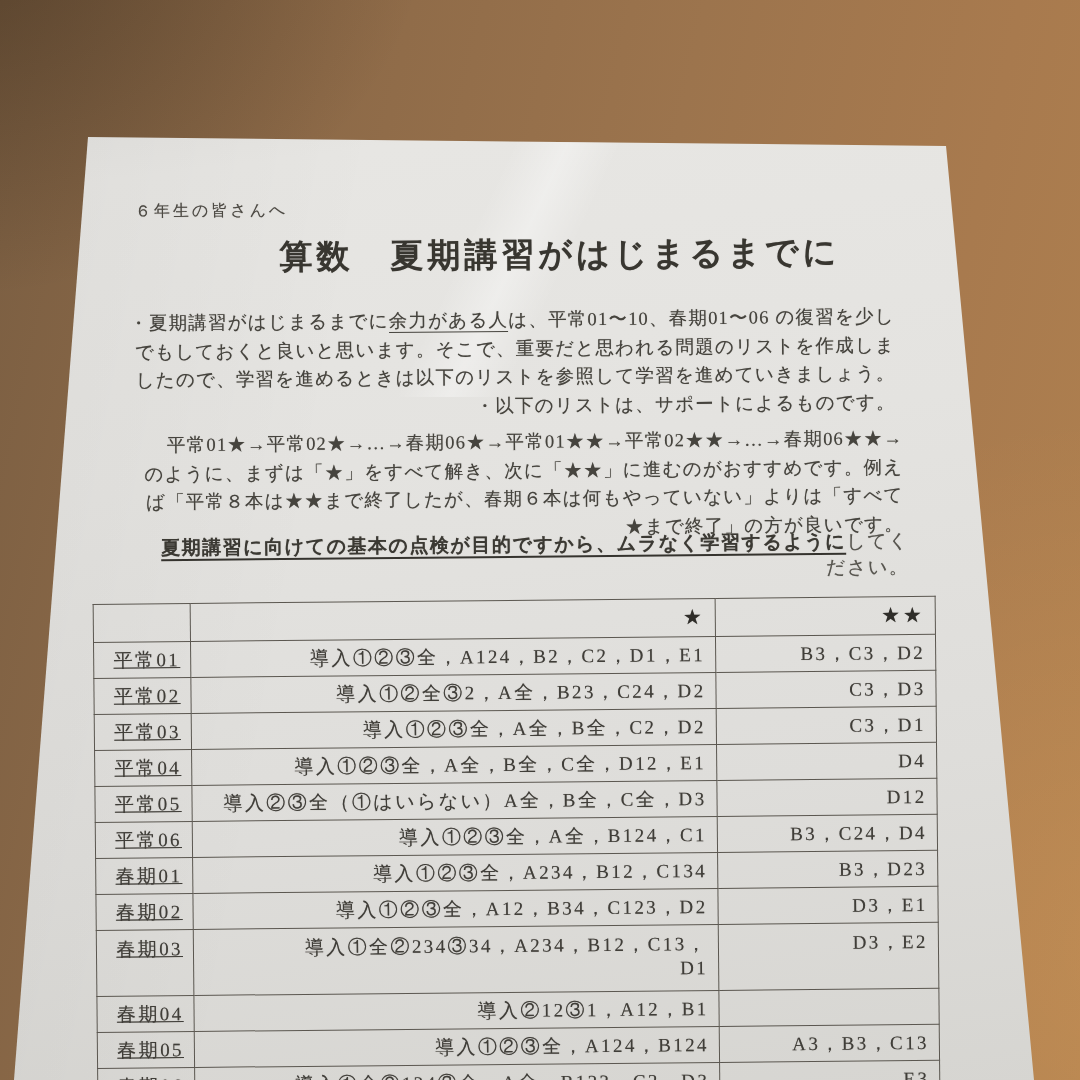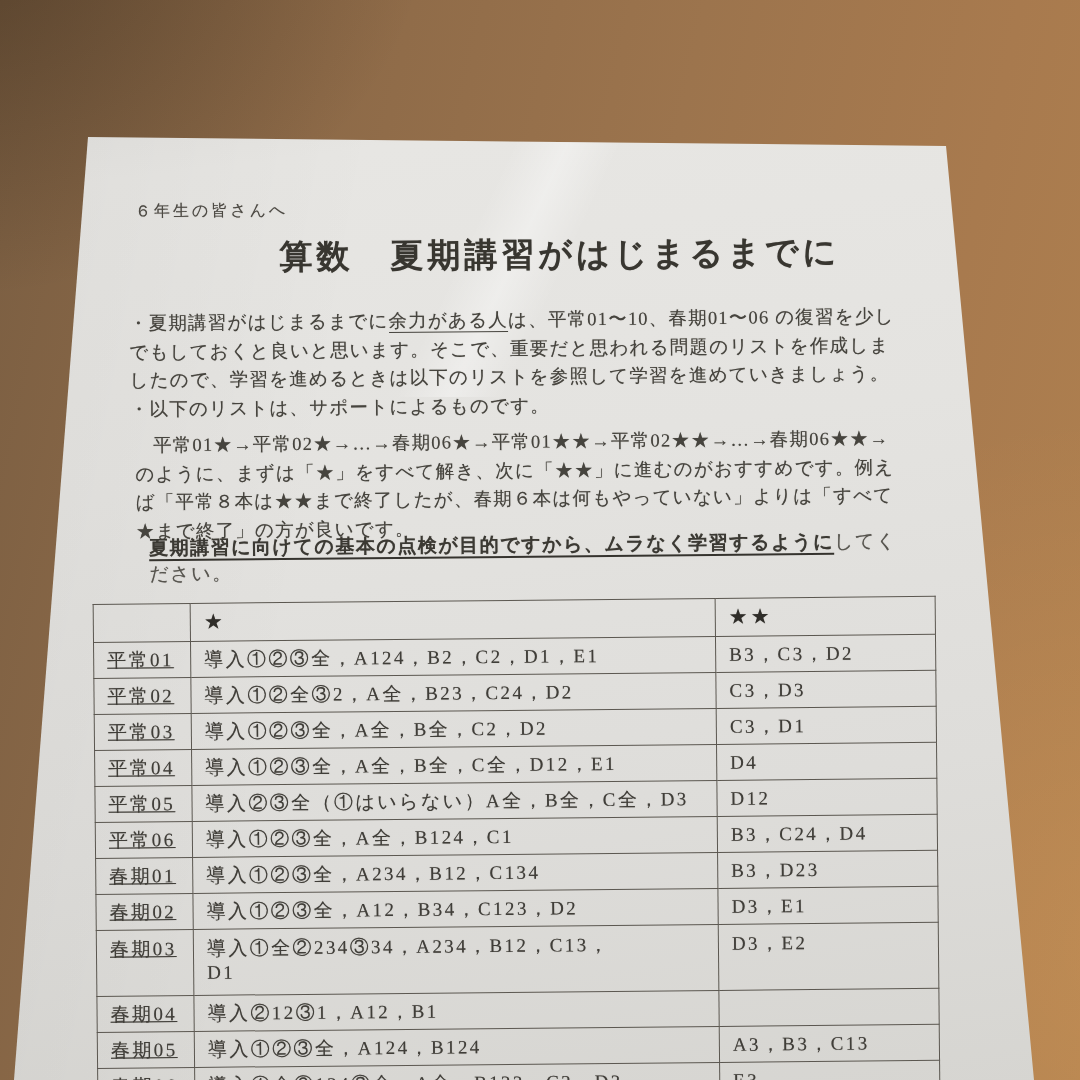--- a/index.html
+++ b/index.html
@@ -13,20 +13,21 @@
       radial-gradient(900px 700px at -6% -8%, rgba(25,15,5,0.38), rgba(0,0,0,0) 55%),
       radial-gradient(1100px 900px at 108% 88%, rgba(255,185,105,0.20), rgba(0,0,0,0) 60%),
       linear-gradient(102deg,#7a5e42 0%,#8d6a48 26%,#9c744d 54%,#a87a4e 78%,#b0814f 100%);
   }
   .paper{
     position:absolute;inset:0;
     clip-path:polygon(88px 137px,946px 146px,1034px 1080px,14px 1080px);
     background:
       linear-gradient(100deg, rgba(0,0,0,0.045), rgba(0,0,0,0) 32%),
       linear-gradient(173deg,#dcdbd8 0%,#e7e6e3 16%,#e4e3e0 42%,#dedddA 72%,#d6d5d1 100%);
+    text-align: right;
   }
   .crease{
     position:absolute;left:300px;top:137px;width:420px;height:260px;
     background:linear-gradient(115deg, rgba(255,255,255,0) 40%, rgba(255,255,255,0.35) 50%, rgba(255,255,255,0) 60%);
     pointer-events:none;
   }
   .sheet-content{
     position:absolute;inset:0;color:#45433d;
     transform:rotate(-0.55deg);transform-origin:500px 640px;
     text-shadow:0 0 0.7px rgba(70,66,58,0.55);

